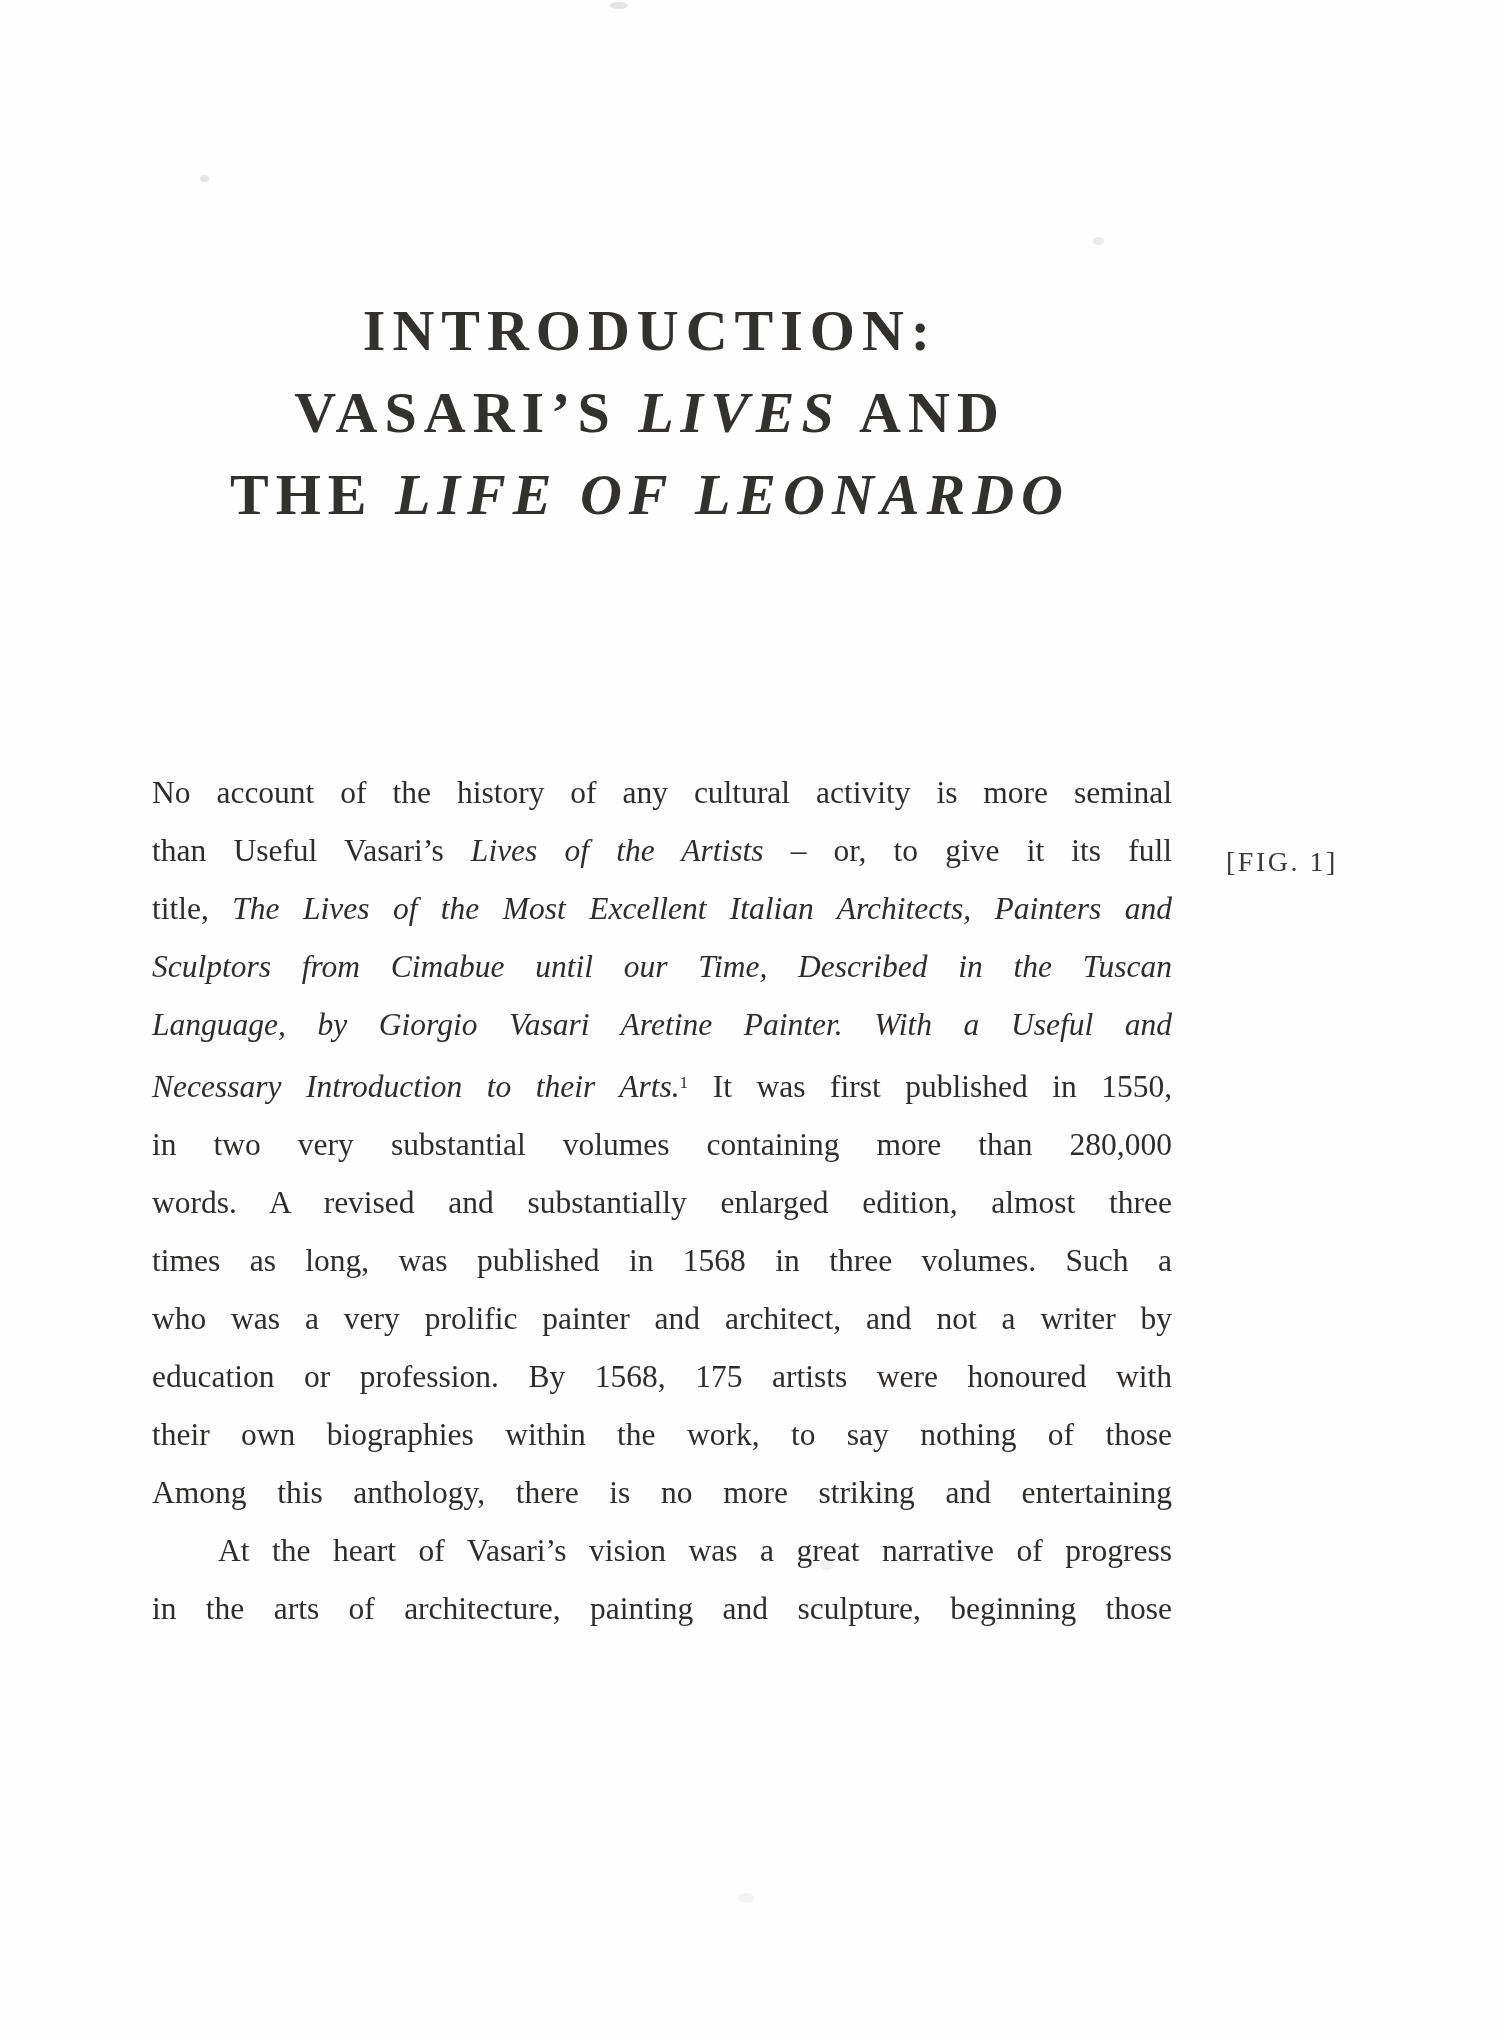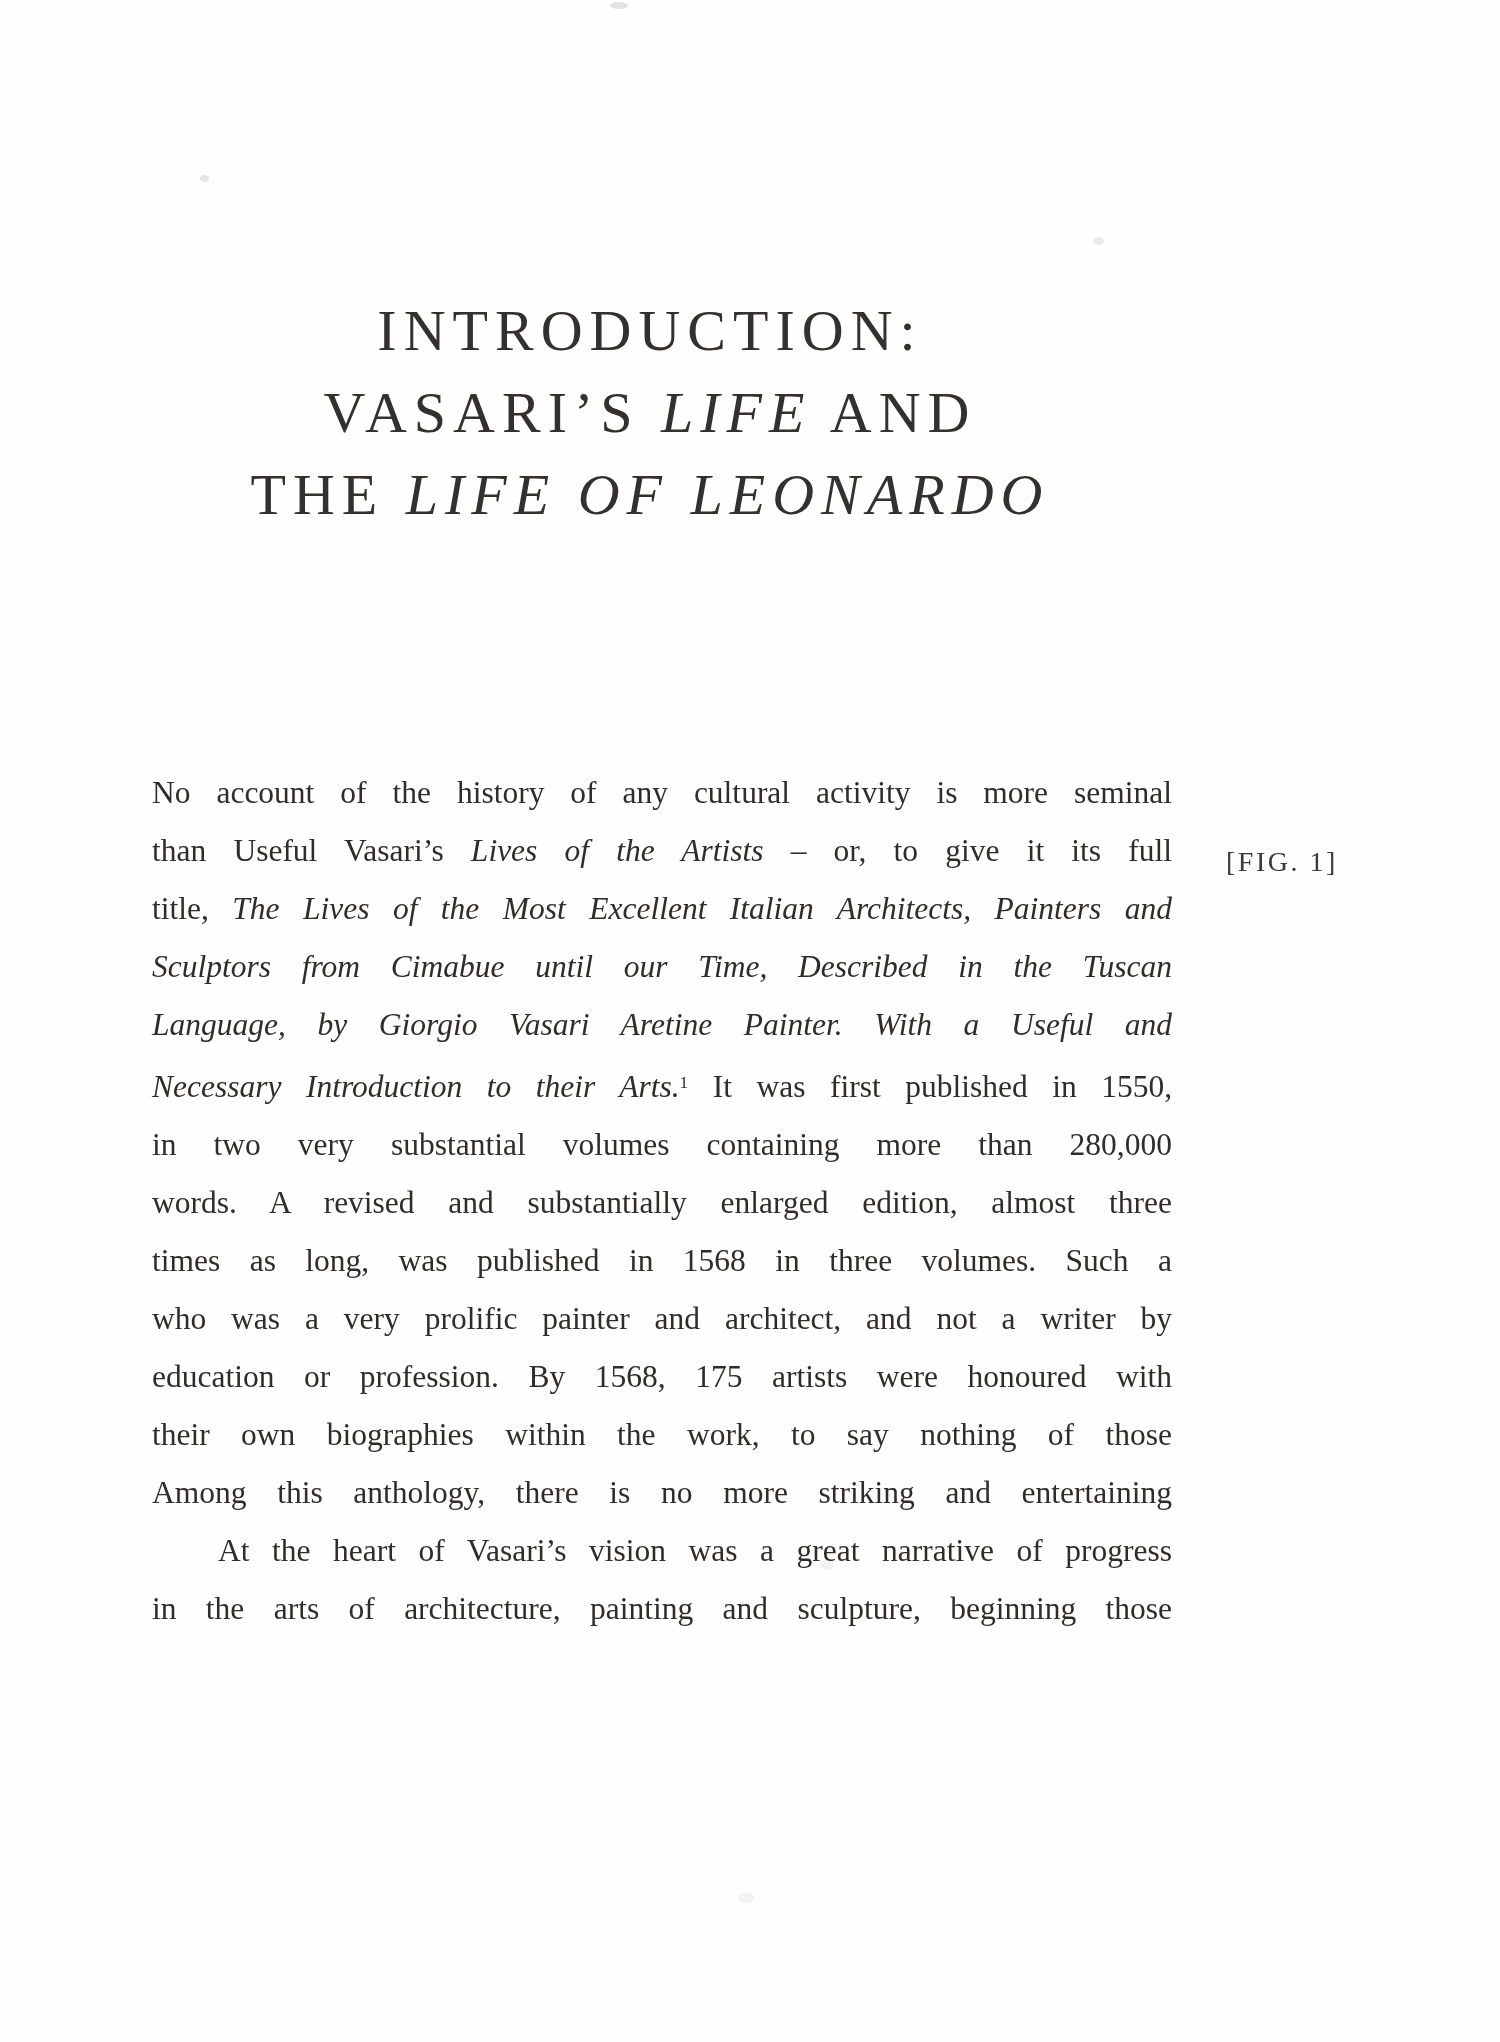--- a/index.html
+++ b/index.html
@@ -23,21 +23,21 @@
     position: absolute;
     left: 140px;
     top: 290px;
     width: 1020px;
     text-align: center;
     font-size: 58px;
     line-height: 82px;
     letter-spacing: 7px;
     color: #33312e;
   }
-  .title-block .text-line { white-space: nowrap; }
+  .title-block .text-line { white-space: nowrap; font-weight: bold; }
 
   
   .body-block {
     position: absolute;
     left: 152px;
     top: 764px;
     width: 1020px;
     font-size: 31.5px;
     line-height: 58px;
     word-spacing: -0.5px;
@@ -90,21 +90,21 @@
 <div class="page">
 
   <div class="smudge s1"></div>
   <div class="smudge s2"></div>
   <div class="smudge s3"></div>
   <div class="smudge s4"></div>
   <div class="smudge s5"></div>
 
   <div class="title-block">
       <div class="text-line"><span>INTRODUCTION:</span></div>
-      <div class="text-line"><span>VASARI’S </span><span class="it">LIFE</span><span> AND</span></div>
+      <div class="text-line"><span>VASARI’S </span><span class="it">LIVES</span><span> AND</span></div>
       <div class="text-line"><span>THE </span><span class="it">LIFE OF LEONARDO</span></div>
     </div>
 
   <div class="margin-note">[FIG. 1]</div>
 
   <div class="body-block">
       <div class="text-line"><span>No account of the history of any cultural activity is more seminal</span></div>
       <div class="text-line"><span>than Useful Vasari’s </span><span class="it">Lives of the Artists</span><span> – or, to give it its full</span></div>
       <div class="text-line"><span>title, </span><span class="it">The Lives of the Most Excellent Italian Architects, Painters and</span></div>
       <div class="text-line"><span class="it">Sculptors from Cimabue until our Time, Described in the Tuscan</span></div>

